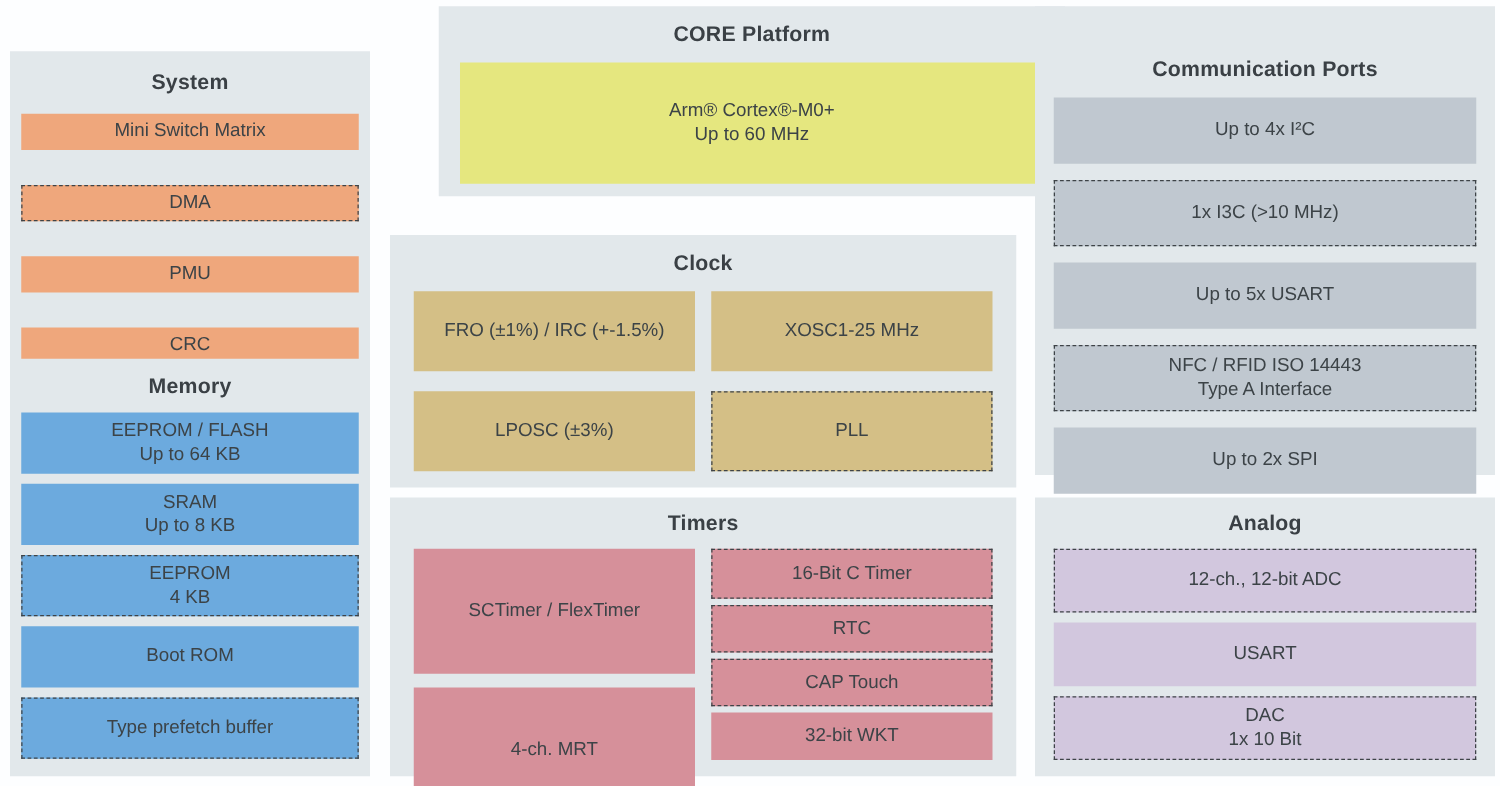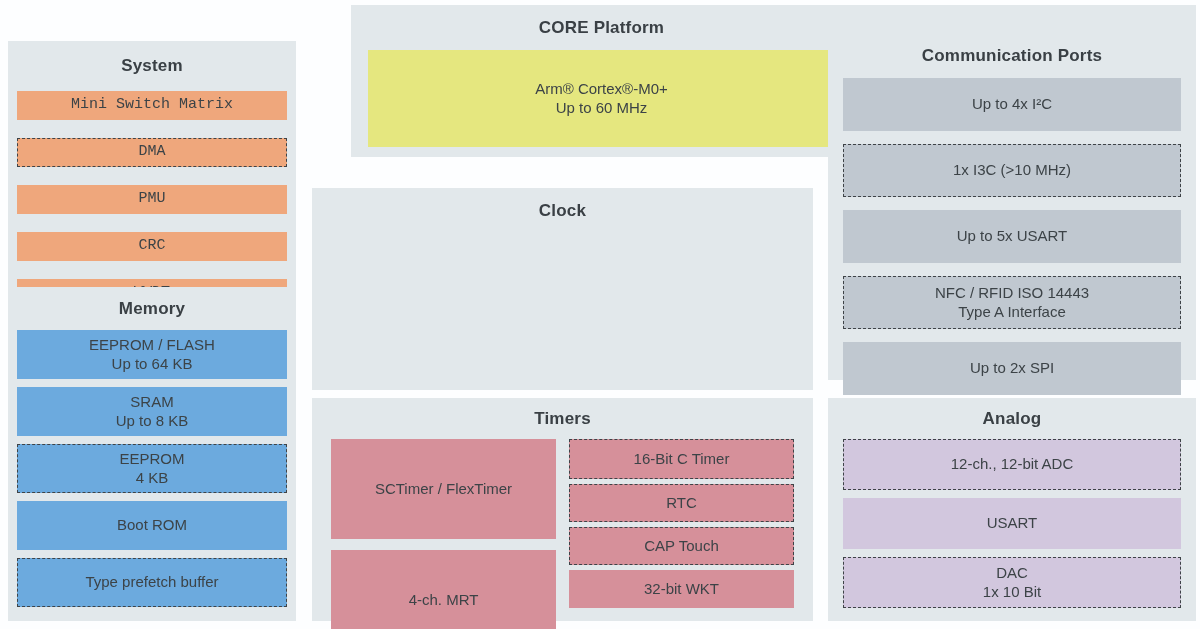--- a/index.html
+++ b/index.html
@@ -35,21 +35,21 @@
   .c-memory { background:var(--memory_block,#6caade); }
   .c-core   { background:var(--core_block,#e5e77f); }
   .c-clock  { background:var(--clock_block,#d4bf86); }
   .c-timers { background:var(--timers_block,#d6909a); }
   .c-comm   { background:var(--comm_block,#c0c8d0); }
   .c-analog { background:var(--analog_block,#d2c7de); }
 
   
   #p-system { left:8px; top:5px; width:288px; height:267px;margin-top:36px; }
   #p-system .panel-title { height:50px; }
-  #p-system .panel-body { padding:0 9px; gap:18px;font-family:Liberation Mono, monospace; }
+  #p-system .panel-body { padding:0 9px; gap:28px; }
   #p-system .blk { height:29px; }
 
   
   #p-memory { left:8px; top:287px; width:288px; height:334px; }
   #p-memory .panel-title { height:43px; }
   #p-memory .panel-body { padding:0 9px; gap:8px; }
   #p-memory .blk { height:49px; }
 
   
   #p-core { left:312px; top:5px; width:501px; height:152px;margin-left:39px; }
@@ -144,20 +144,34 @@
     <div class="panel-body">
       <div class="blk c-core">
         <span class="l">Arm® Cortex®-M0+</span>
         <span class="l">Up to 60 MHz</span>
       </div>
     </div>
   </div>
 
   <div class="panel" id="p-clock">
     <div class="panel-title">Clock</div>
+    <div class="panel-body">
+      <div class="blk c-clock">
+          <span class="l">FRO (±1%) / IRC (+-1.5%)</span>
+        </div>
+      <div class="blk c-clock">
+          <span class="l">XOSC1-25 MHz</span>
+        </div>
+      <div class="blk c-clock">
+          <span class="l">LPOSC (±3%)</span>
+        </div>
+      <div class="blk c-clock dashed">
+          <span class="l">PLL</span>
+        </div>
+    </div>
   </div>
 
   <div class="panel" id="p-timers">
     <div class="panel-title">Timers</div>
     <div class="panel-body">
       <div class="t-col t-left">
         <div class="blk c-timers">
             <span class="l">SCTimer / FlexTimer</span>
           </div>
         <div class="blk c-timers">

